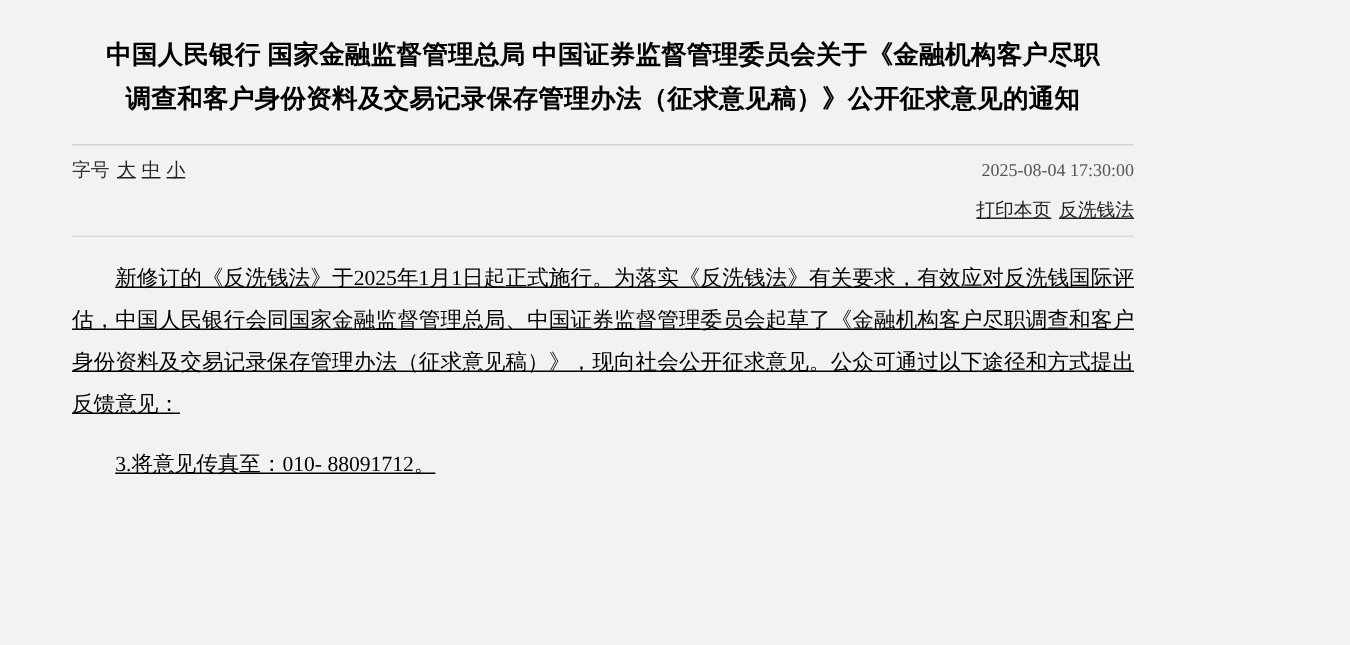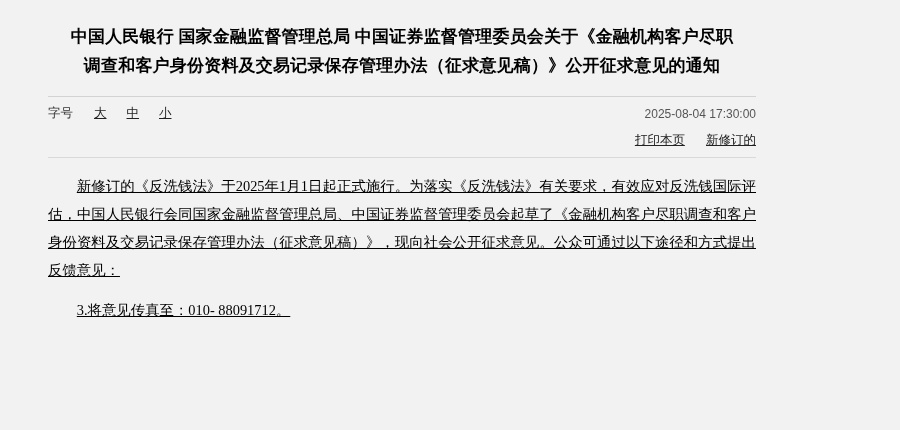--- a/index.html
+++ b/index.html
@@ -39,48 +39,48 @@
     display: flex;
     align-items: center;
     justify-content: space-between;
     font-size: 12.5px;
     color: #333;
     font-family: "Liberation Serif", "DejaVu Serif", serif;
   }
   .fontsize-group {
     display: flex;
     align-items: baseline;
-    gap: 18px;
+    gap: 2px;
   }
   .fontsize-label {
     color: #333;
     margin-right: 2px;
   }
   .fontsize-link {
     color: #222;
     text-decoration: underline;
     cursor: pointer;
     padding: 0 1px;
   }
   .meta-date {
     color: #555;
     font-size: 12px;
-    font-family: Liberation Sans, sans-serif;
+    font-family: Liberation Serif, serif;
     margin-left: 28px;
   }
   .actions-bar {
     margin: 10px 48px 0 48px;
     text-align: right;
     font-size: 12.5px;
   }
   .action-link {
     color: #222;
     text-decoration: underline;
     cursor: pointer;
-    margin-left: 18px;
+    margin-left: 2px;
   }
   .rule {
     margin: 8px 48px 0 48px;
     border-bottom: 1px solid #d9d9d9;
     height: 0;
   }
   .body-text {
     margin: 0 48px;
     padding-top: 14px;
     font-size: 14.4px;
@@ -109,21 +109,21 @@
       <span class="fontsize-label">字号</span>
       <span class="fontsize-link">大</span>
       <span class="fontsize-link">中</span>
       <span class="fontsize-link">小</span>
     </div>
     <div class="meta-date">2025-08-04 17:30:00</div>
   </div>
 
   <div class="actions-bar">
     <span class="action-link">打印本页</span>
-    <span class="action-link">新修订的</span>
+    <span class="action-link">反洗钱法</span>
   </div>
 
   <div class="rule"></div>
 
   <div class="body-text">
     <p>新修订的《反洗钱法》于2025年1月1日起正式施行。为落实《反洗钱法》有关要求，有效应对反洗钱国际评估，中国人民银行会同国家金融监督管理总局、中国证券监督管理委员会起草了《金融机构客户尽职调查和客户身份资料及交易记录保存管理办法（征求意见稿）》，现向社会公开征求意见。公众可通过以下途径和方式提出反馈意见：</p>
     <p>3.将意见传真至：010- 88091712。</p>
 
   </div>
 

